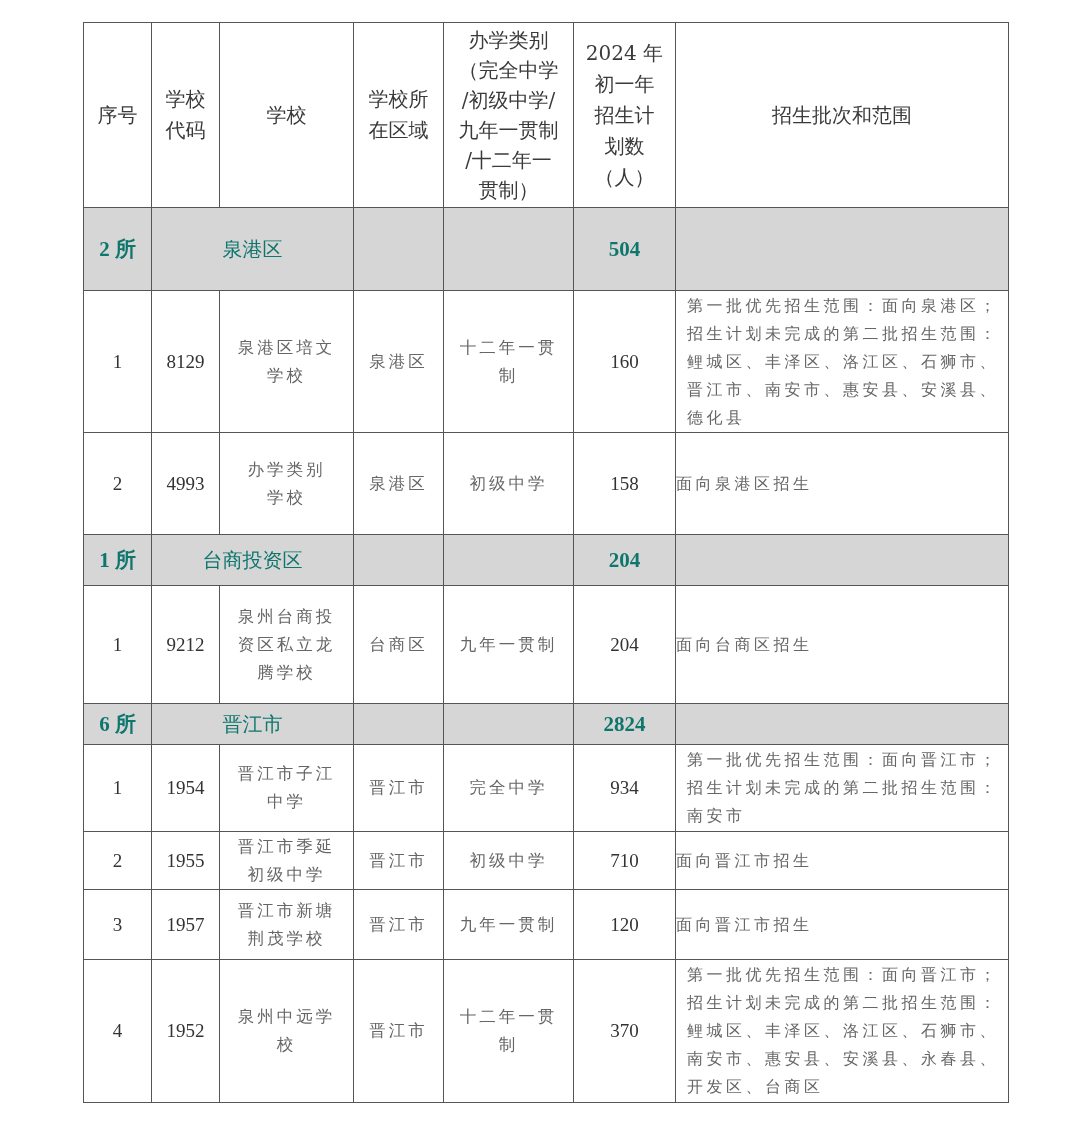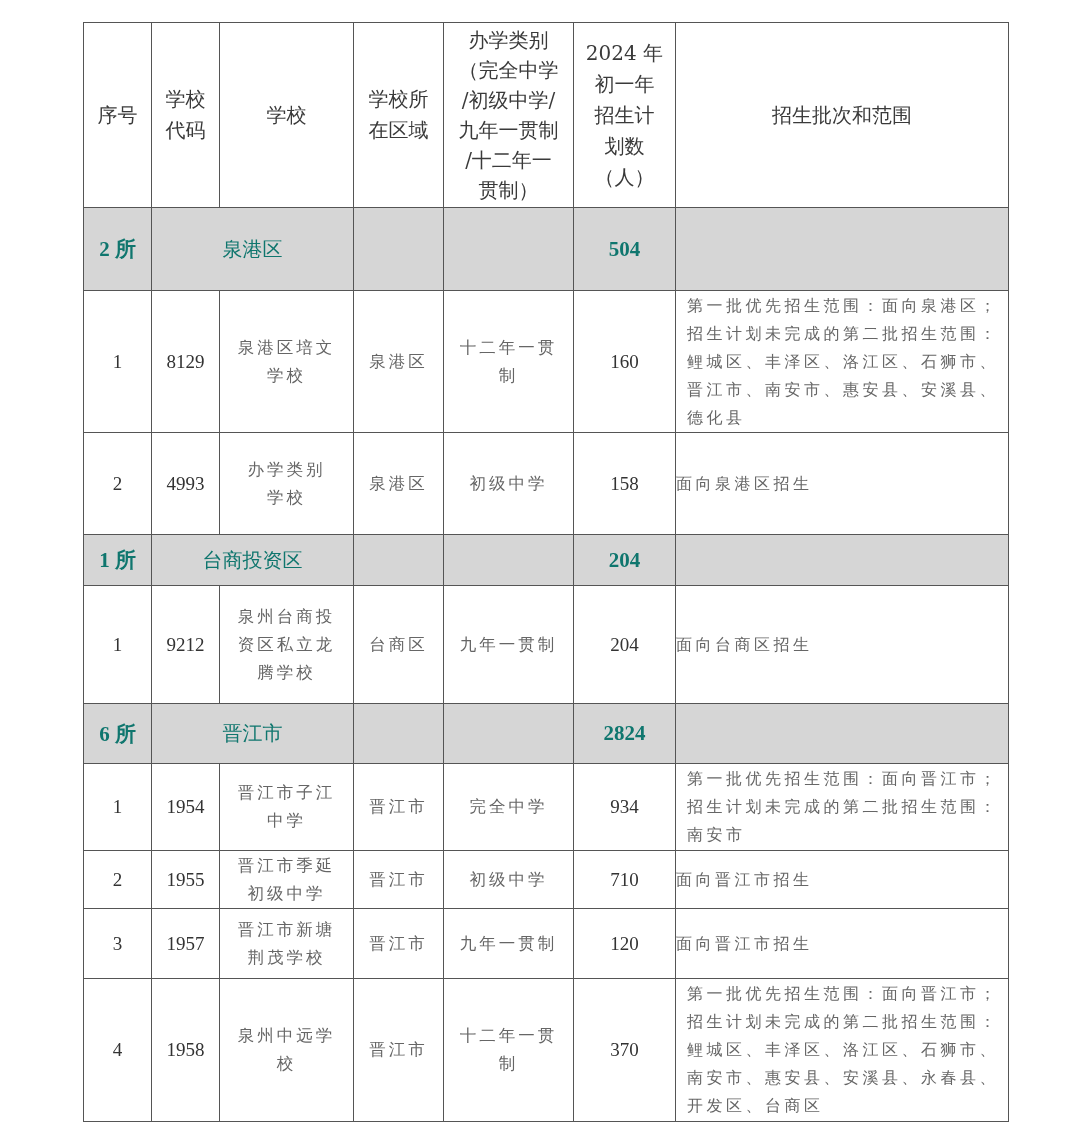--- a/index.html
+++ b/index.html
@@ -153,21 +153,21 @@
             <span>资区私立龙</span>
             <span>腾学校</span>
           </div>
         </td>
       <td>台商区</td>
       <td>九年一贯制</td>
       <td class="num">204</td>
       <td class="scope center">面向台商区招生</td>
     </tr>
 
-    <tr class="grp" style="height:60px">
+    <tr class="grp" style="height:41px">
       <td class="b">6 所</td>
       <td colspan="2">晋江市</td>
       <td></td>
         <td></td>
       <td class="b">2824</td>
       <td></td>
     </tr>
     <tr class="row" style="height:87px">
       <td class="num">1</td>
       <td class="num">1954</td>
@@ -211,21 +211,21 @@
             <span>荆茂学校</span>
           </div>
         </td>
       <td>晋江市</td>
       <td>九年一贯制</td>
       <td class="num">120</td>
       <td class="scope center">面向晋江市招生</td>
     </tr>
     <tr class="row" style="height:143px">
       <td class="num">4</td>
-      <td class="num">1958</td>
+      <td class="num">1952</td>
       <td>
           <div class="lines">
             <span>泉州中远学</span>
             <span>校</span>
           </div>
         </td>
       <td>晋江市</td>
       <td>
           <div class="lines">
             <span>十二年一贯</span>

